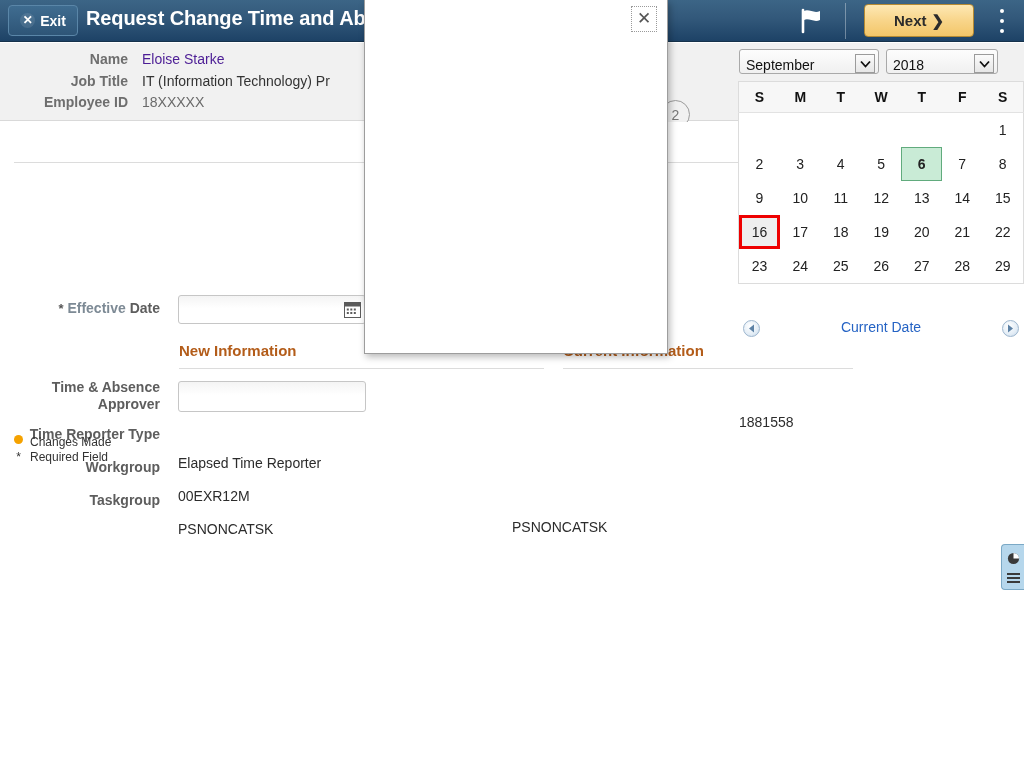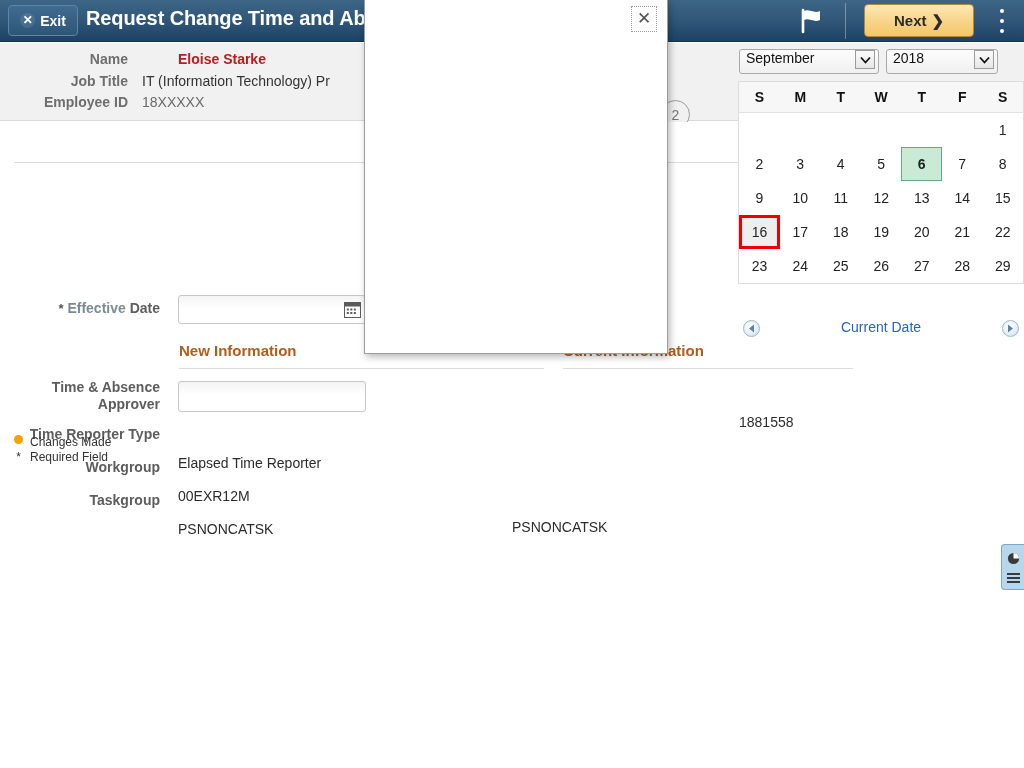--- a/index.html
+++ b/index.html
@@ -124,21 +124,21 @@
     font-weight: bold;
     font-size: 14px;
   }
   .emp-value {
     position: absolute;
     left: 142px;
     color: #333333;
     font-size: 14px;
     white-space: nowrap;
   }
-  .emp-value.strong { font-weight: bold; color: #b91c1c; margin-left: 36px; }
+  .emp-value.strong { font-weight: normal; color: #4c1d95; }
   .emp-value.muted { color: #6a6a6a; }
 
   
   #step-circle {
     position: absolute;
     left: 661px; top: 57px;
     width: 29px; height: 29px;
     border: 1px solid #9b9b9b;
     border-radius: 50%;
     color: #777;
@@ -322,21 +322,21 @@
     position: absolute;
     top: 49px;
     height: 25px;
     border: 1px solid #a9a9a9;
     border-radius: 3px;
     background: linear-gradient(to bottom, #fdfdfd 0%, #f0f0f0 100%);
     box-sizing: border-box;
     font-size: 14px;
     color: #111;
     display: flex;
-    align-items: flex-start;
+    align-items: flex-end;
     cursor: pointer;
   }
   .cal-select .val { padding-left: 6px; flex: 1; white-space: nowrap; }
   .cal-select .arrowbox {
     width: 20px; height: 19px;
     margin-right: 3px;
     border: 1px solid #9b9b9b;
     background: linear-gradient(to bottom, #fbfbfb 0%, #e6e6e6 100%);
     display: flex;
     align-items: center;

